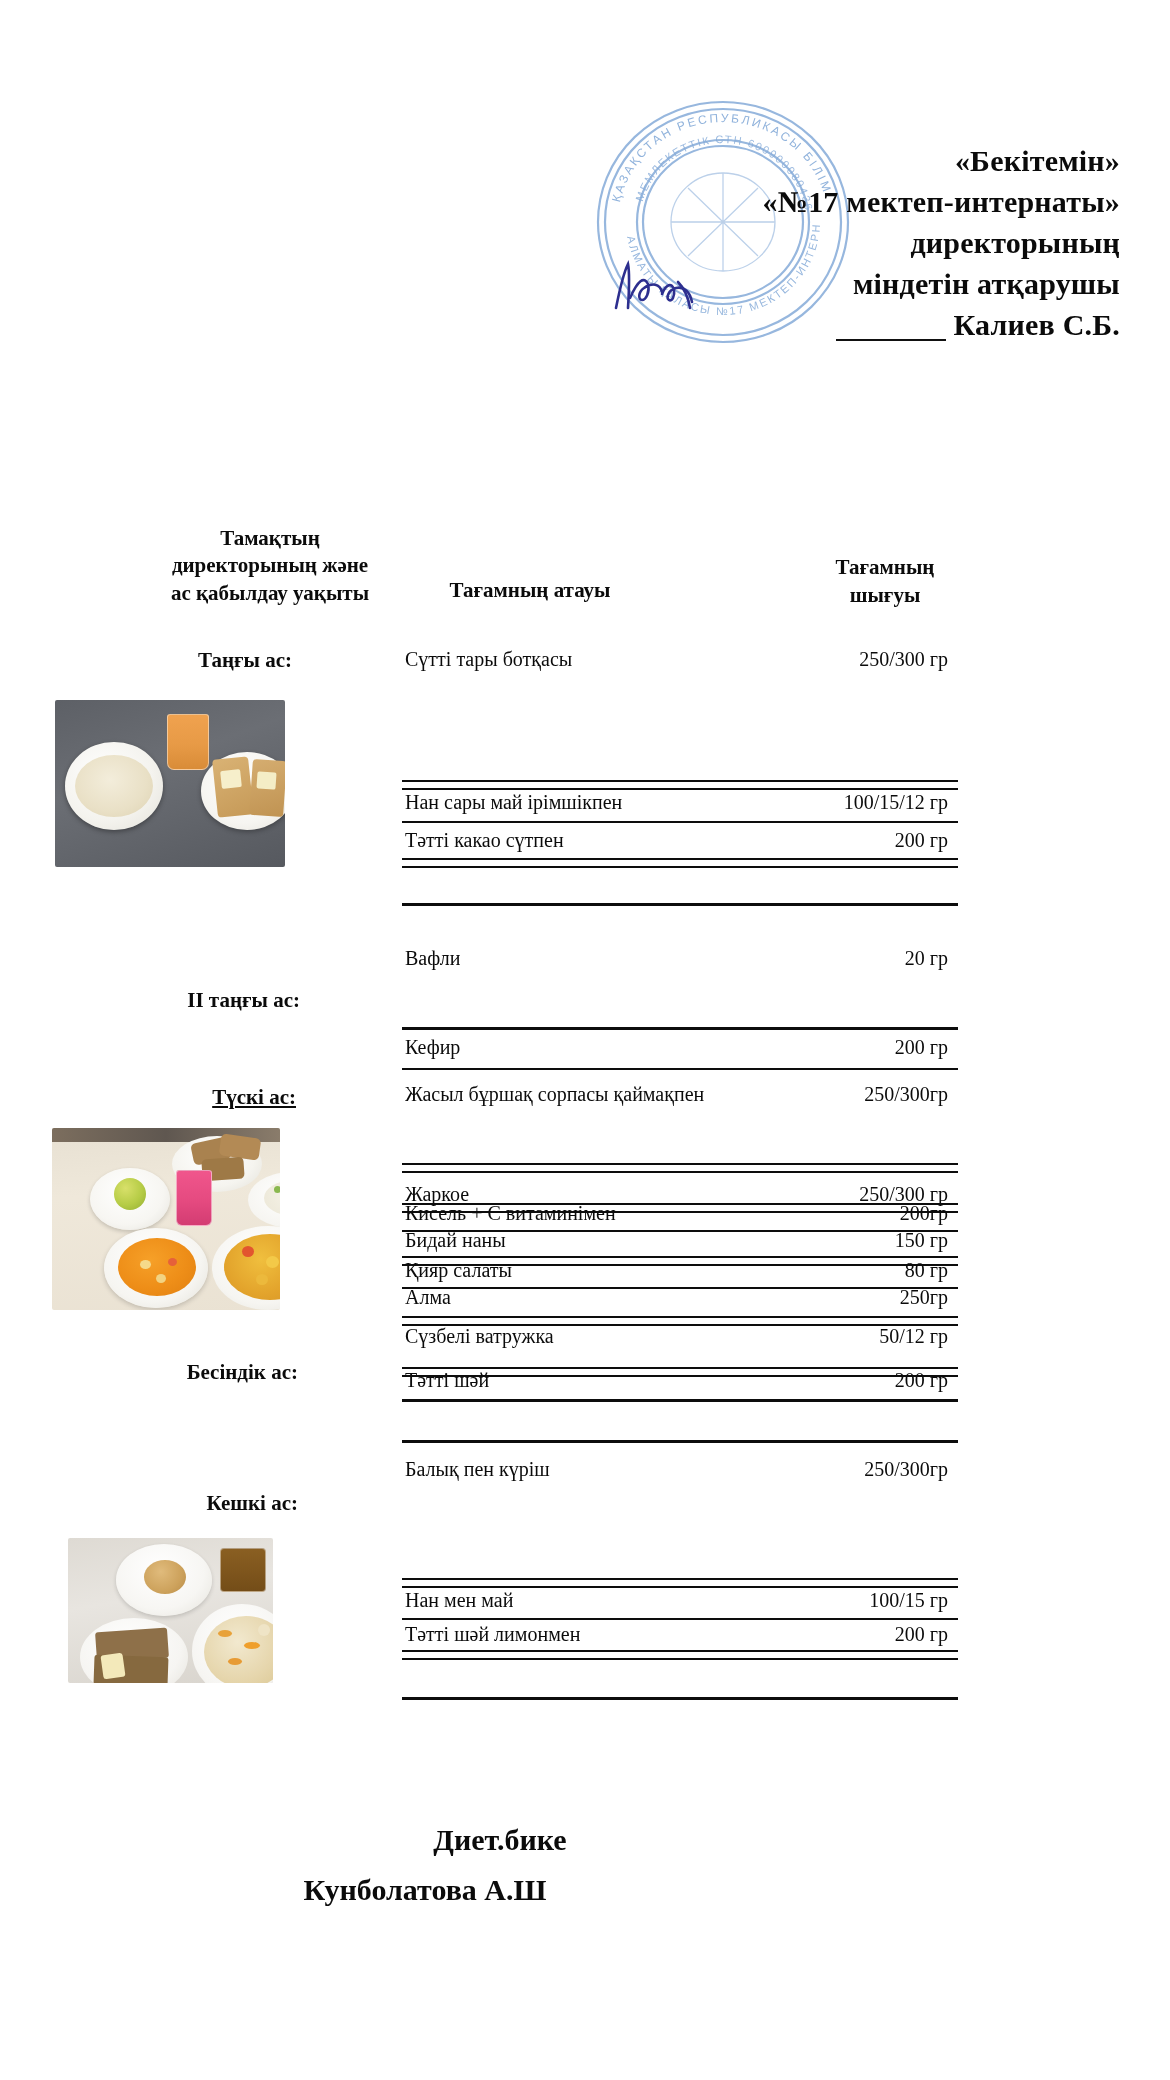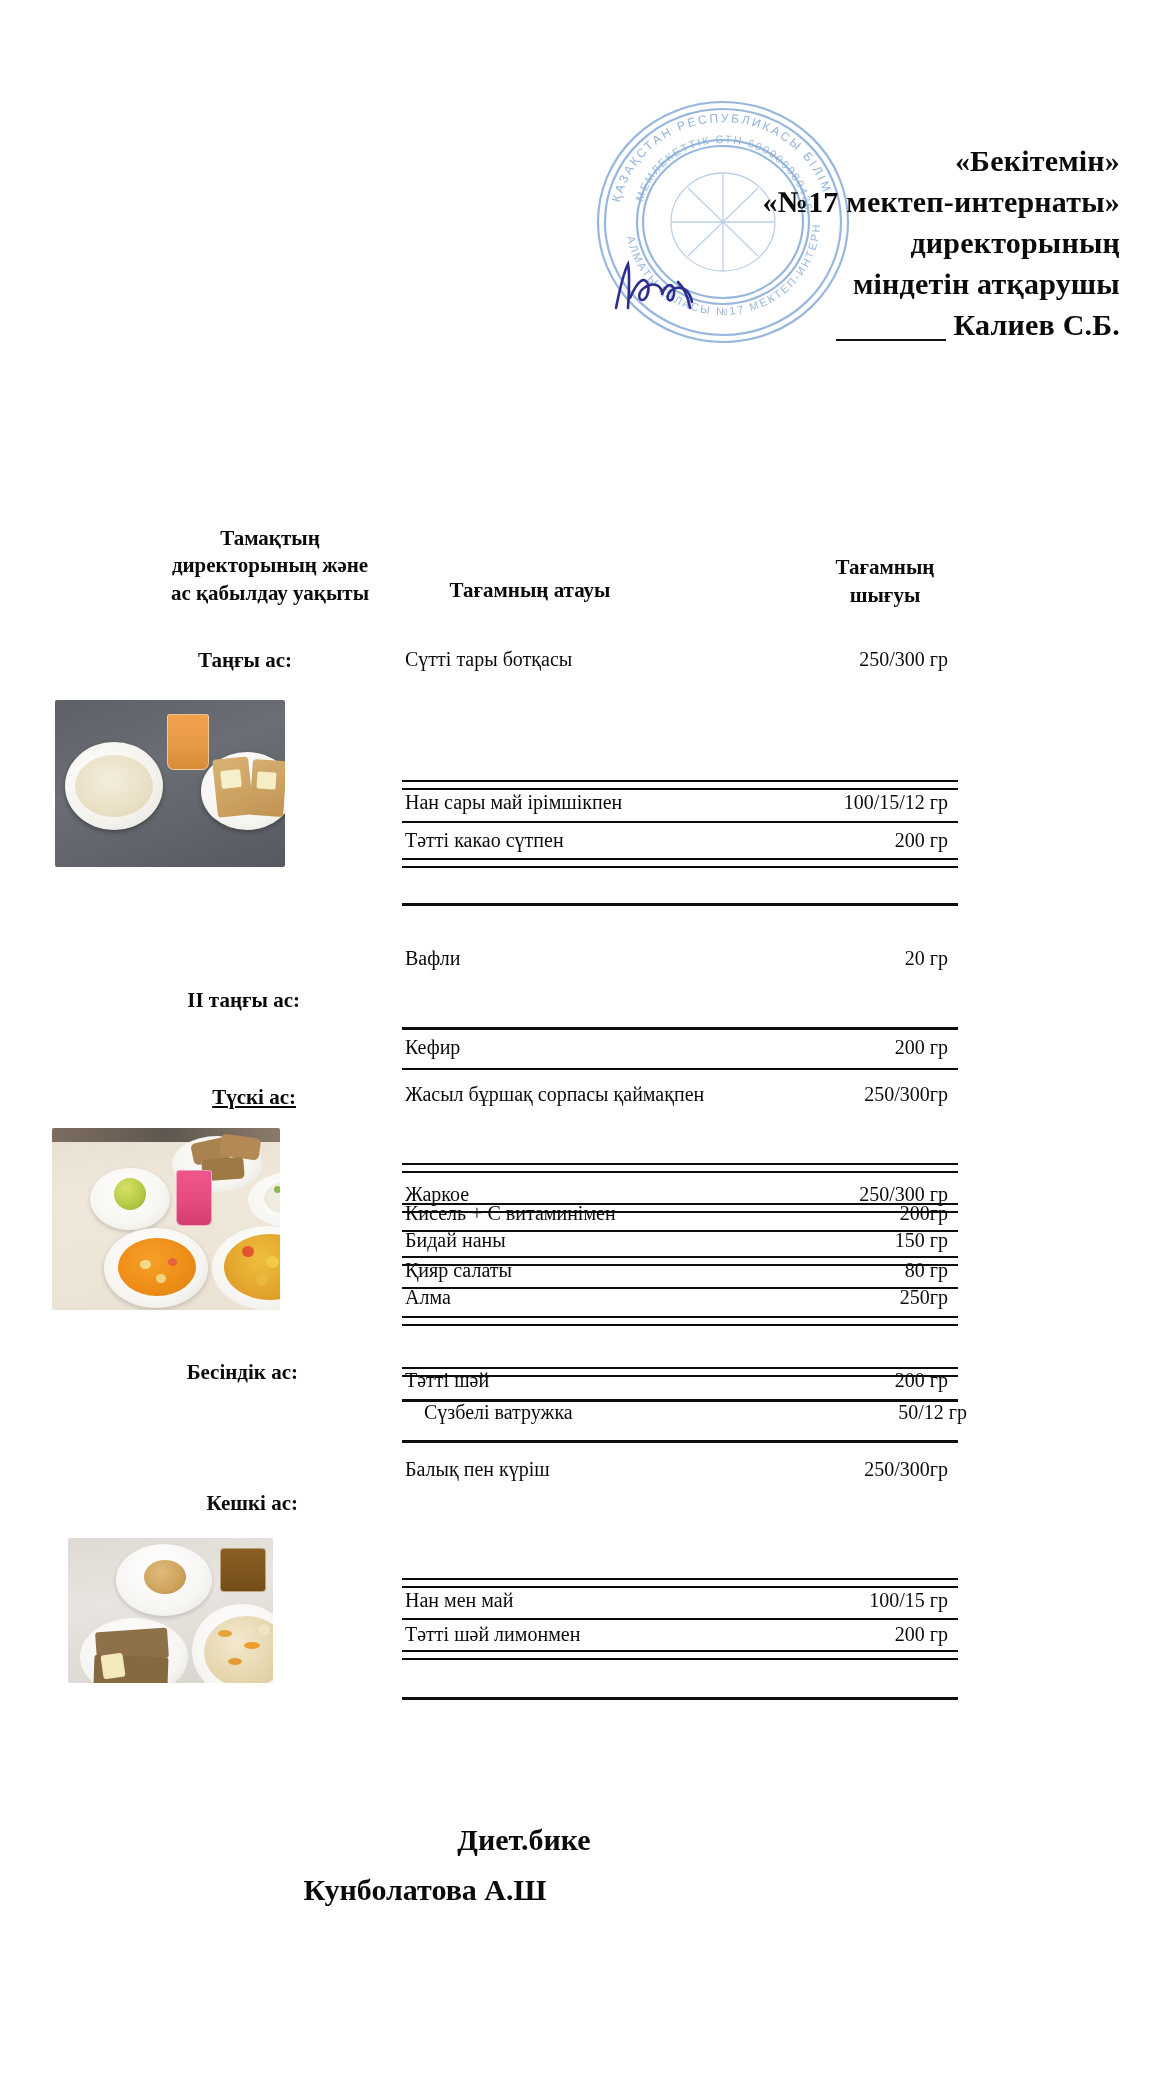--- a/index.html
+++ b/index.html
@@ -231,21 +231,20 @@
 
   
   .footer-1 {
     position: absolute;
     left: 0;
     top: 1823px;
     width: 1000px;
     text-align: center;
     font-size: 30px;
     font-weight: bold;
-    padding-left: 24px;
   }
   .footer-2 {
     position: absolute;
     left: 0;
     top: 1873px;
     width: 850px;
     text-align: center;
     font-size: 30px;
     font-weight: bold;
   }
@@ -420,21 +419,21 @@
     <span class="dish-name">Қияр салаты</span>
     <span class="dish-qty">80 гр</span>
   </div>
   <div class="rule thin" style="top:1287px;"></div>
   <div class="dish-row" style="top:1283px;">
     <span class="dish-name">Алма</span>
     <span class="dish-qty">250гр</span>
   </div>
 
   <div class="rule double" style="top:1316px;"></div>
-  <div class="dish-row" style="top:1398px;margin-left:19px;">
+  <div class="dish-row" style="top:1322px;">
     <span class="dish-name">Сүзбелі ватружка</span>
     <span class="dish-qty">50/12 гр</span>
   </div>
   <div class="rule double" style="top:1367px;"></div>
   <div class="dish-row" style="top:1366px;">
     <span class="dish-name">Тәтті шәй</span>
     <span class="dish-qty">200 гр</span>
   </div>
   <div class="rule thick" style="top:1399px;"></div>
 

